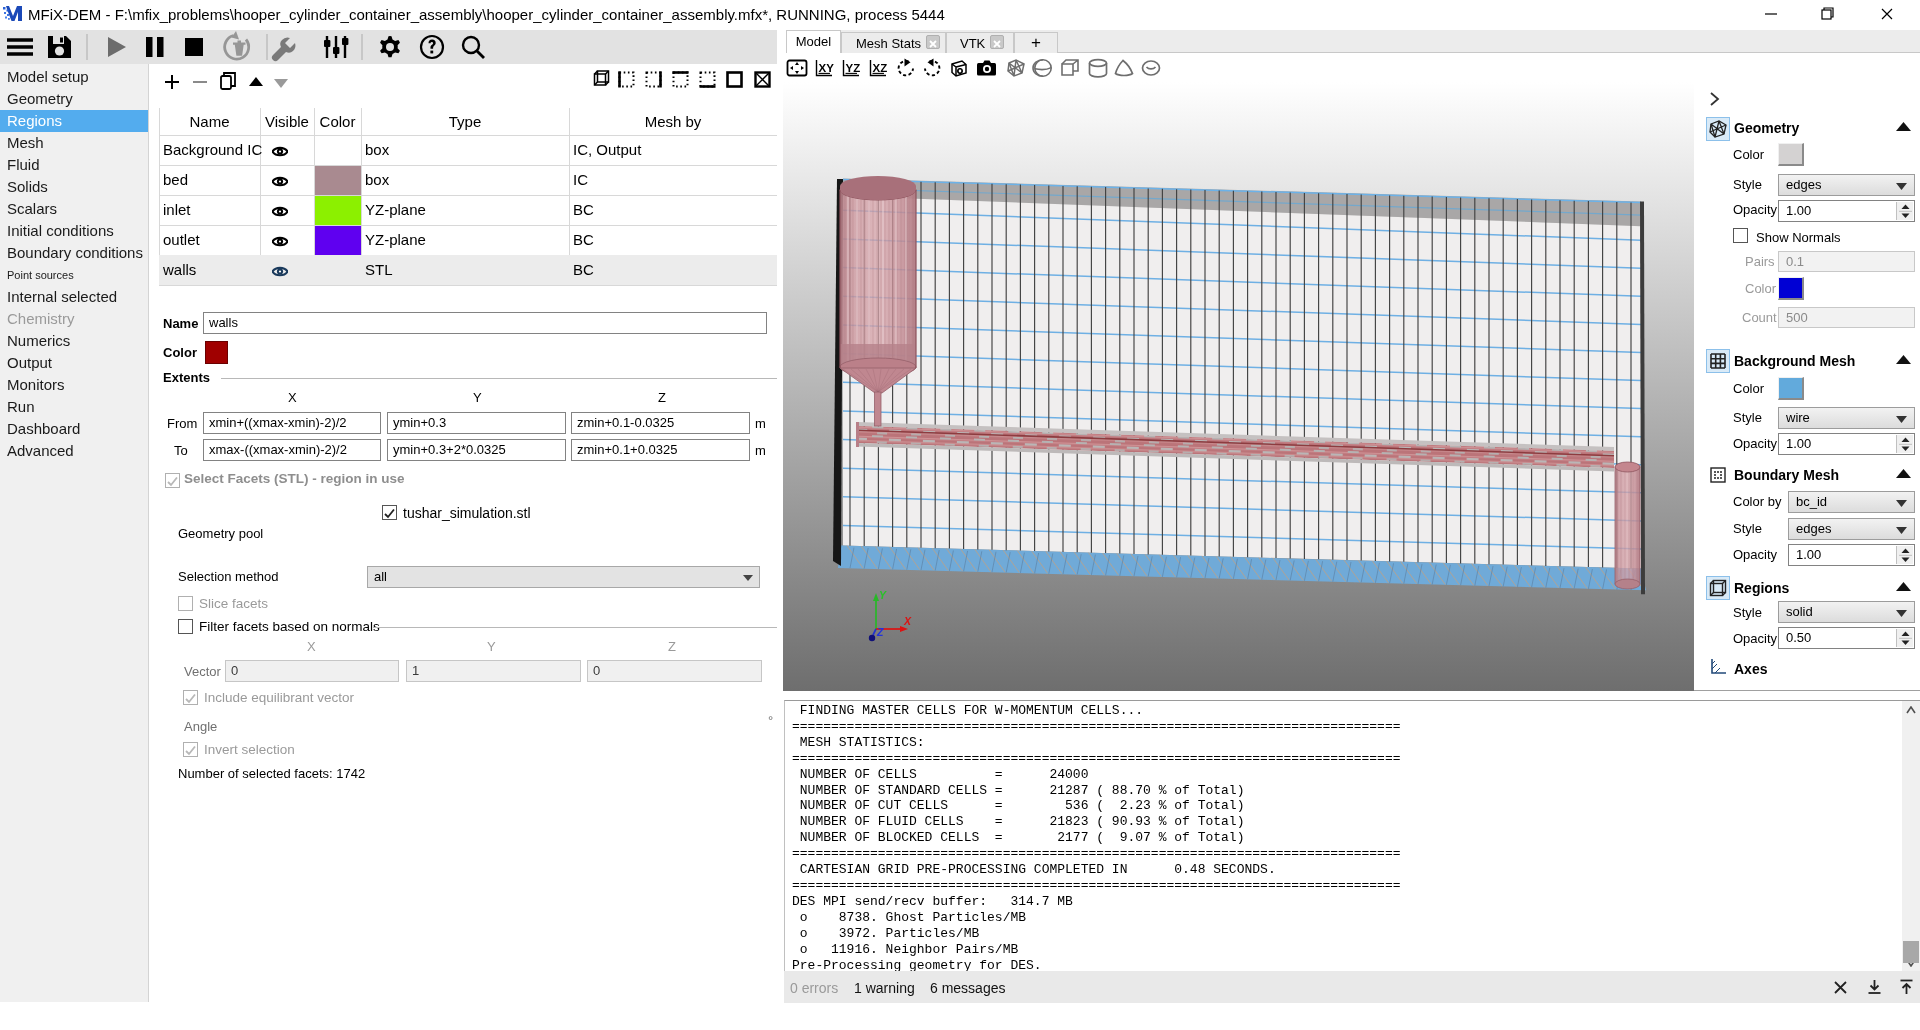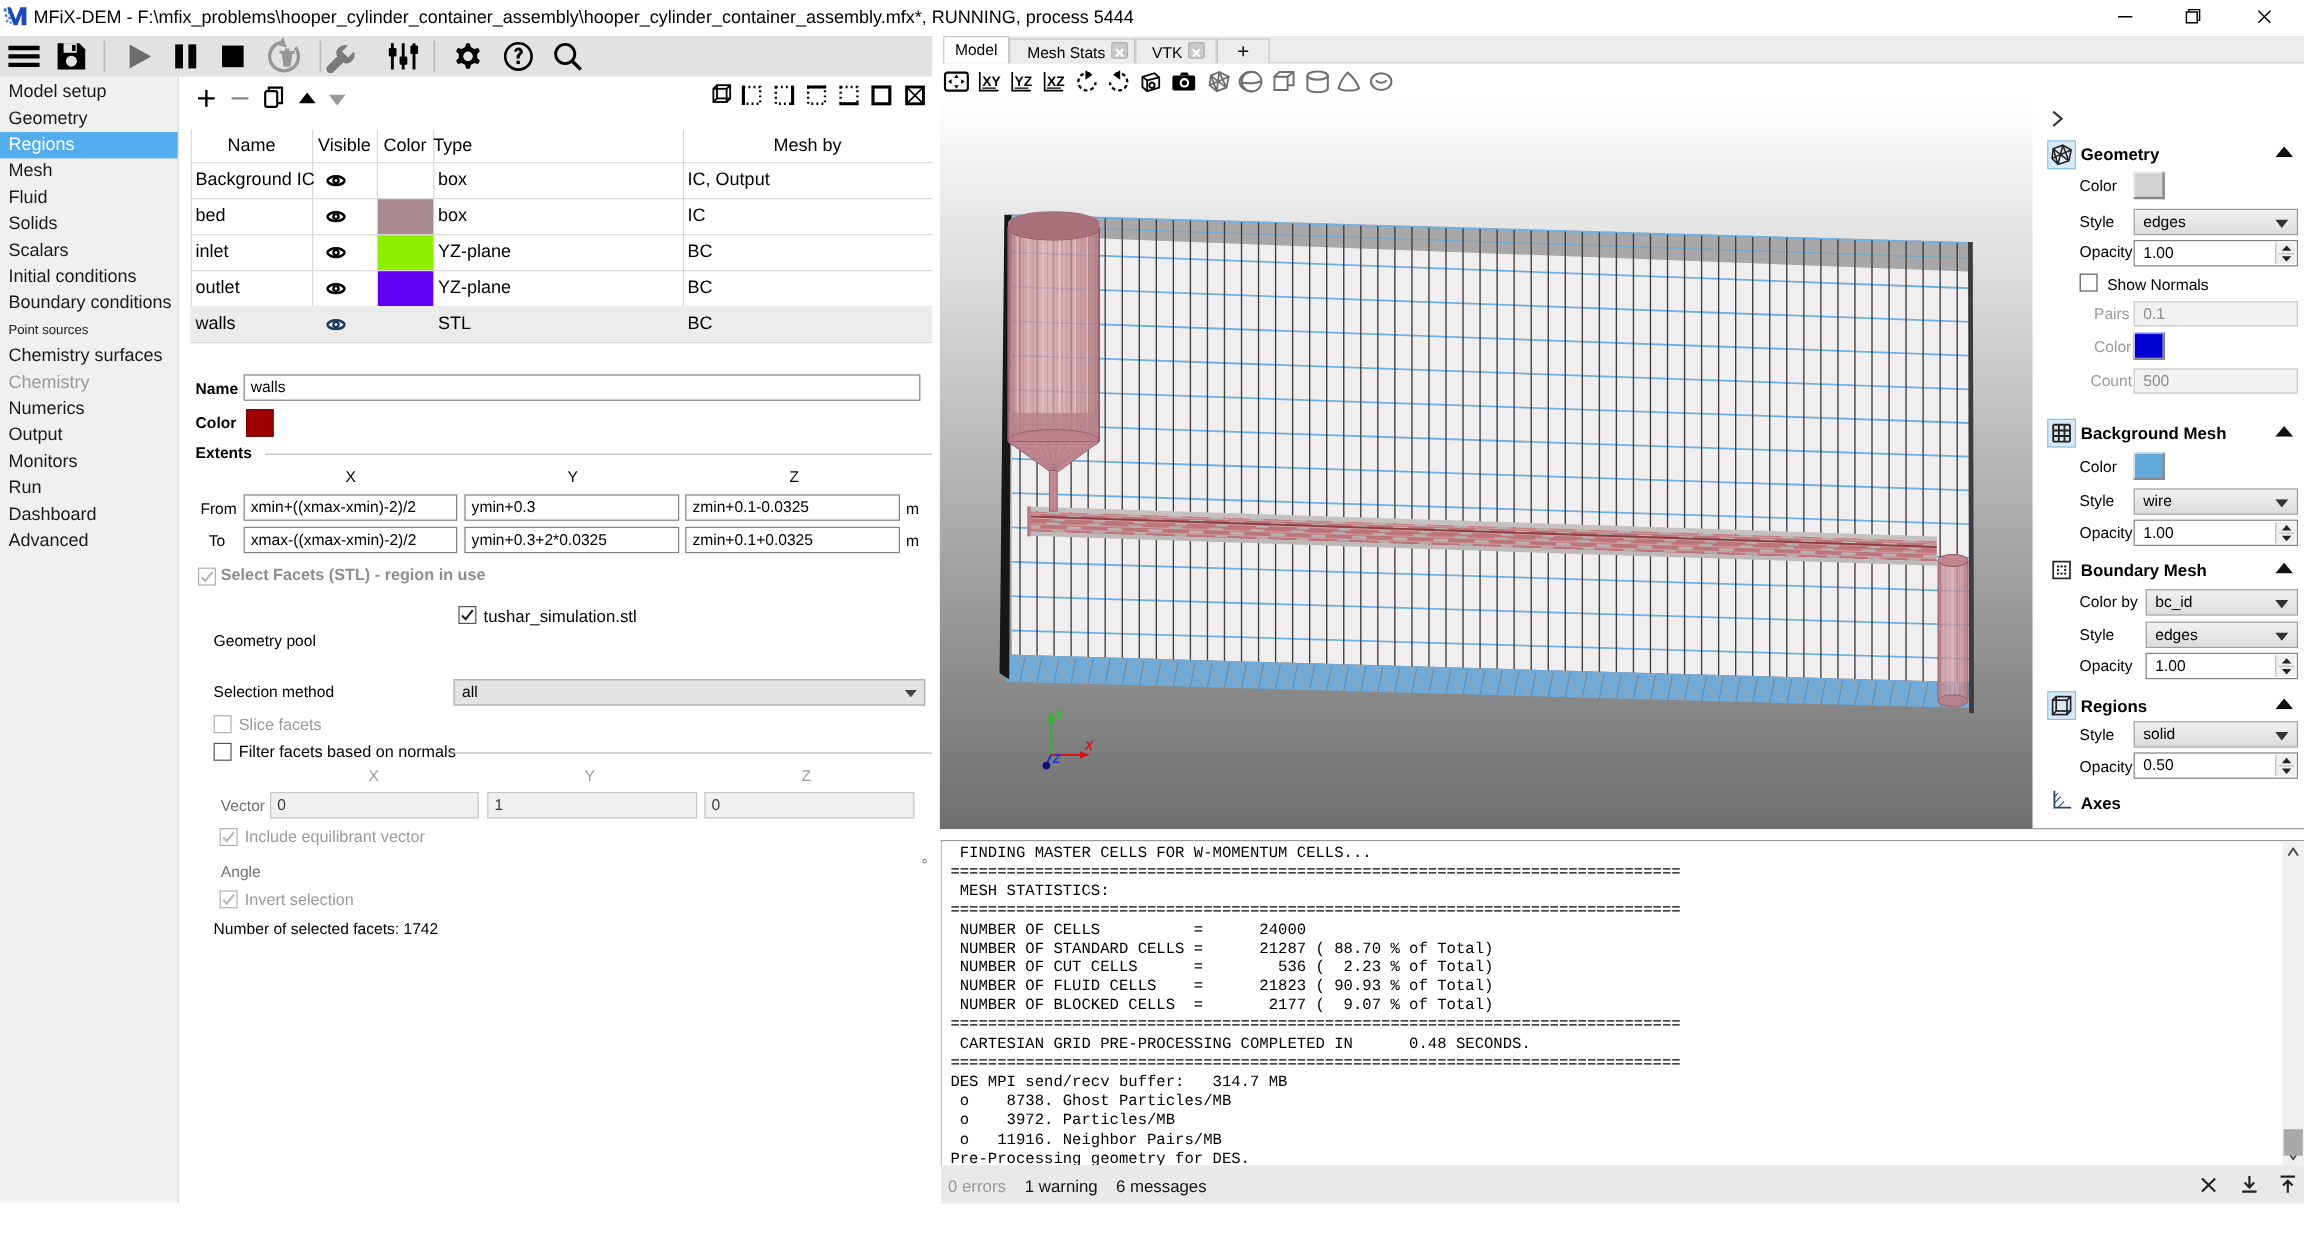--- a/index.html
+++ b/index.html
@@ -74,21 +74,21 @@
 <div class="abs" style="left:0;top:2px;width:148px;height:22px;color:#1a1a1a;font-size:15px;line-height:22px;padding-left:7px;white-space:nowrap">Model setup</div>
 <div class="abs" style="left:0;top:24px;width:148px;height:22px;color:#1a1a1a;font-size:15px;line-height:22px;padding-left:7px;white-space:nowrap">Geometry</div>
 <div class="abs" style="left:0;top:46px;width:148px;height:22px;background:#53acee;color:#fff;font-size:15px;line-height:22px;padding-left:7px;white-space:nowrap">Regions</div>
 <div class="abs" style="left:0;top:68px;width:148px;height:22px;color:#1a1a1a;font-size:15px;line-height:22px;padding-left:7px;white-space:nowrap">Mesh</div>
 <div class="abs" style="left:0;top:90px;width:148px;height:22px;color:#1a1a1a;font-size:15px;line-height:22px;padding-left:7px;white-space:nowrap">Fluid</div>
 <div class="abs" style="left:0;top:112px;width:148px;height:22px;color:#1a1a1a;font-size:15px;line-height:22px;padding-left:7px;white-space:nowrap">Solids</div>
 <div class="abs" style="left:0;top:134px;width:148px;height:22px;color:#1a1a1a;font-size:15px;line-height:22px;padding-left:7px;white-space:nowrap">Scalars</div>
 <div class="abs" style="left:0;top:156px;width:148px;height:22px;color:#1a1a1a;font-size:15px;line-height:22px;padding-left:7px;white-space:nowrap">Initial conditions</div>
 <div class="abs" style="left:0;top:178px;width:148px;height:22px;color:#1a1a1a;font-size:15px;line-height:22px;padding-left:7px;white-space:nowrap">Boundary conditions</div>
 <div class="abs" style="left:0;top:200px;width:148px;height:22px;color:#1a1a1a;font-size:11px;line-height:22px;padding-left:7px;white-space:nowrap">Point sources</div>
-<div class="abs" style="left:0;top:222px;width:148px;height:22px;color:#1a1a1a;font-size:15px;line-height:22px;padding-left:7px;white-space:nowrap">Chemistry surfaces</div>
+<div class="abs" style="left:0;top:222px;width:148px;height:22px;color:#1a1a1a;font-size:15px;line-height:22px;padding-left:7px;white-space:nowrap">Internal selected</div>
 <div class="abs" style="left:0;top:244px;width:148px;height:22px;color:#9a9a9a;font-size:15px;line-height:22px;padding-left:7px;white-space:nowrap">Chemistry</div>
 <div class="abs" style="left:0;top:266px;width:148px;height:22px;color:#1a1a1a;font-size:15px;line-height:22px;padding-left:7px;white-space:nowrap">Numerics</div>
 <div class="abs" style="left:0;top:288px;width:148px;height:22px;color:#1a1a1a;font-size:15px;line-height:22px;padding-left:7px;white-space:nowrap">Output</div>
 <div class="abs" style="left:0;top:310px;width:148px;height:22px;color:#1a1a1a;font-size:15px;line-height:22px;padding-left:7px;white-space:nowrap">Monitors</div>
 <div class="abs" style="left:0;top:332px;width:148px;height:22px;color:#1a1a1a;font-size:15px;line-height:22px;padding-left:7px;white-space:nowrap">Run</div>
 <div class="abs" style="left:0;top:354px;width:148px;height:22px;color:#1a1a1a;font-size:15px;line-height:22px;padding-left:7px;white-space:nowrap">Dashboard</div>
 <div class="abs" style="left:0;top:376px;width:148px;height:22px;color:#1a1a1a;font-size:15px;line-height:22px;padding-left:7px;white-space:nowrap">Advanced</div>
 </div>
 <div class="abs" style="left:149px;top:64px;width:628px;height:938px;background:#fff">
 <svg class="abs" style="left:8px;top:4px" width="140" height="24" viewBox="0 0 140 24">
@@ -132,21 +132,21 @@
       </svg>
 <div class="abs" style="left:10px;top:44px;width:618px;height:177px;font-size:15px;white-space:nowrap">
 <div class="abs" style="left:0px;top:0;width:1px;height:177px;background:#d8d8d8"></div>
 <div class="abs" style="left:101px;top:0;width:1px;height:177px;background:#d8d8d8"></div>
 <div class="abs" style="left:155px;top:0;width:1px;height:177px;background:#d8d8d8"></div>
 <div class="abs" style="left:202px;top:0;width:1px;height:177px;background:#d8d8d8"></div>
 <div class="abs" style="left:410px;top:0;width:1px;height:177px;background:#d8d8d8"></div>
 <div class="abs" style="left:0px;top:0;width:101px;height:27px;line-height:27px;text-align:center">Name</div>
 <div class="abs" style="left:101px;top:0;width:54px;height:27px;line-height:27px;text-align:center">Visible</div>
 <div class="abs" style="left:155px;top:0;width:47px;height:27px;line-height:27px;text-align:center">Color</div>
-<div class="abs" style="left:202px;top:0;width:208px;height:27px;line-height:27px;">Type</div>
+<div class="abs" style="left:202px;top:0;width:208px;height:27px;line-height:27px;text-align:center">Type</div>
 <div class="abs" style="left:410px;top:0;width:208px;height:27px;line-height:27px;text-align:center">Mesh by</div>
 <div class="abs" style="left:0;top:27px;width:618px;height:1px;background:#d8d8d8"></div>
 <div class="abs" style="left:4px;top:27px;width:106px;height:30px;line-height:30px;overflow:visible">Background IC</div>
 <div class="abs" style="left:113px;top:36px"><svg width="16" height="13" viewBox="0 0 16 13">
             <path d="M0.5,6.5 C3.5,1.6 12.5,1.6 15.5,6.5 C12.5,11.4 3.5,11.4 0.5,6.5 Z" fill="none" stroke="#000" stroke-width="2.1"></path>
             <circle cx="8" cy="6.5" r="3.1" fill="#000"></circle>
             <circle cx="8" cy="6.5" r="1.1" fill="#fff"></circle>
           </svg></div>
 <div class="abs" style="left:206px;top:27px;width:200px;height:30px;line-height:30px">box</div>
 <div class="abs" style="left:414px;top:27px;width:205px;height:30px;line-height:30px">IC, Output</div>
@@ -214,21 +214,21 @@
 <div class="abs" style="left:16px;top:409px;width:15px;height:15px;background:#fff;border:1px solid #b0b0b0"><svg width="13" height="13" viewBox="0 0 13 13">
           <path d="M2,7 L5,10 L11,2.5" fill="none" stroke="#b8b8b8" stroke-width="1.8"></path>
         </svg></div>
 <div class="abs" style="left:35px;top:407px;font-size:13.5px;font-weight:bold;color:#8e8e8e;white-space:nowrap">Select Facets (STL) - region in use</div>
 <div class="abs" style="left:233px;top:441px;width:15px;height:15px;background:#fff;border:1px solid #555"><svg width="13" height="13" viewBox="0 0 13 13">
           <path d="M2,7 L5,10 L11,2.5" fill="none" stroke="#222" stroke-width="1.8"></path>
         </svg></div>
 <div class="abs" style="left:254px;top:441px;font-size:14px;font-weight:normal;color:#000;white-space:nowrap">tushar_simulation.stl</div>
 <div class="abs" style="left:29px;top:462px;font-size:13px;font-weight:normal;color:#000;white-space:nowrap">Geometry pool</div>
 <div class="abs" style="left:29px;top:505px;font-size:13px;font-weight:normal;color:#000;white-space:nowrap">Selection method</div>
-<div class="abs" style="left:229px;top:502px;width:393px;height:22px;background:#e3e3e3;border:1px solid #a8a8a8;font-size:13px;line-height:20px;padding-left:6px">all<svg class="abs" style="right:6px;top:8px" width="10" height="6" viewBox="0 0 10 6">
+<div class="abs" style="left:218px;top:502px;width:393px;height:22px;background:#e3e3e3;border:1px solid #a8a8a8;font-size:13px;line-height:20px;padding-left:6px">all<svg class="abs" style="right:6px;top:8px" width="10" height="6" viewBox="0 0 10 6">
           <path d="M0,0 L10,0 L5,6 Z" fill="#444"></path>
         </svg></div>
 <div class="abs" style="left:29px;top:532px;width:15px;height:15px;background:#fff;border:1px solid #b0b0b0"></div>
 <div class="abs" style="left:50px;top:532px;font-size:13.5px;font-weight:normal;color:#9a9a9a;white-space:nowrap">Slice facets</div>
 <div class="abs" style="left:29px;top:555px;width:15px;height:15px;background:#fff;border:1px solid #555"></div>
 <div class="abs" style="left:50px;top:555px;font-size:13.5px;font-weight:normal;color:#000;white-space:nowrap">Filter facets based on normals</div>
 <div class="abs" style="left:224px;top:563px;width:404px;height:1px;background:#b8b8b8"></div>
 <div class="abs" style="left:158px;top:575px;font-size:13px;font-weight:normal;color:#9a9a9a;white-space:nowrap">X</div>
 <div class="abs" style="left:338px;top:575px;font-size:13px;font-weight:normal;color:#9a9a9a;white-space:nowrap">Y</div>
 <div class="abs" style="left:519px;top:575px;font-size:13px;font-weight:normal;color:#9a9a9a;white-space:nowrap">Z</div>

